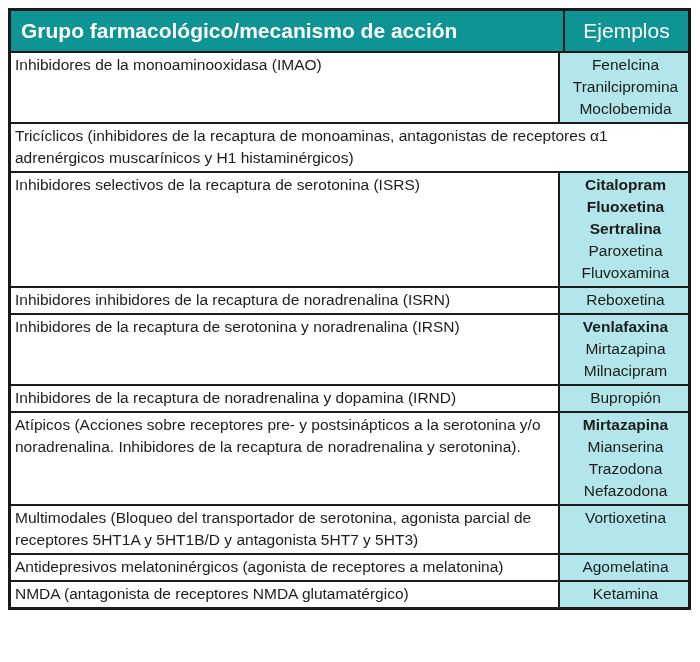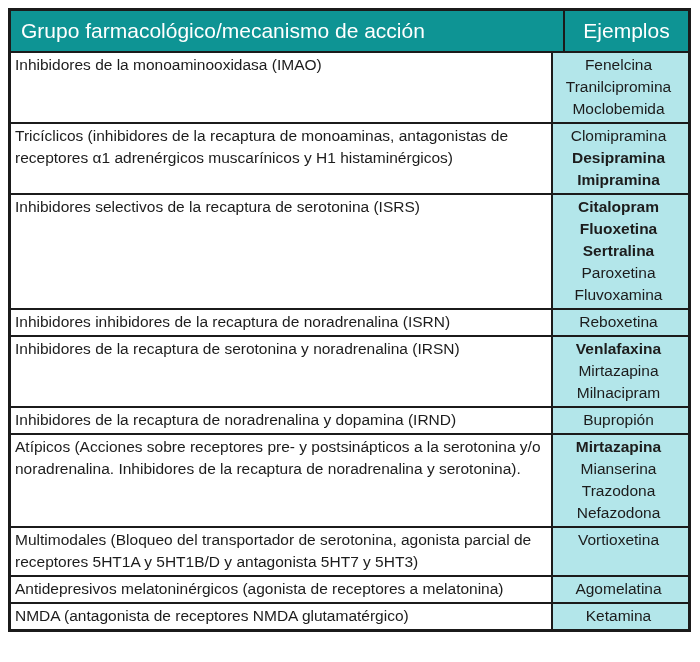--- a/index.html
+++ b/index.html
@@ -35,33 +35,33 @@
     line-height: 22px;
     color: var(--text-c);
     background: #ffffff;
   }
   .cell-right {
     width: 123px;
     flex: 0 0 123px;
     border-left: 2px solid var(--border-c);
     background: var(--examples-bg);
     text-align: center;
-    padding: 1px 8px 2px 4px;
+    padding: 1px 1px 2px 4px;
     font-size: 15.5px;
     line-height: 22px;
     color: var(--text-c);
   }
   .header-row {
     background: var(--header-bg);
     height: 40px;
   }
   .header-row .cell-left {
     background: transparent;
     color: #ffffff;
-    font-weight: normal;
+    font-weight: bold;
     font-size: 21px;
     line-height: 40px;
     padding: 0 0 0 10px;
     white-space: nowrap;
   }
   .header-row .cell-right {
     background: transparent;
     color: #ffffff;
     font-weight: normal;
     font-size: 21px;
@@ -83,25 +83,20 @@
       <div class="row">
         <div class="cell-left">Inhibidores de la monoaminooxidasa (IMAO)</div>
         <div class="cell-right">
           <span class="example-item">Fenelcina</span>
           <span class="example-item">Tranilcipromina</span>
           <span class="example-item">Moclobemida</span>
         </div>
       </div>
       <div class="row">
         <div class="cell-left">Tricíclicos (inhibidores de la recaptura de monoaminas, antagonistas de receptores α1 adrenérgicos muscarínicos y H1 histaminérgicos)</div>
-        <div class="cell-right">
-          <span class="example-item">Clomipramina</span>
-          <span class="example-item bold">Desipramina</span>
-          <span class="example-item bold">Imipramina</span>
-        </div>
       </div>
       <div class="row">
         <div class="cell-left">Inhibidores selectivos de la recaptura de serotonina (ISRS)</div>
         <div class="cell-right">
           <span class="example-item bold">Citalopram</span>
           <span class="example-item bold">Fluoxetina</span>
           <span class="example-item bold">Sertralina</span>
           <span class="example-item">Paroxetina</span>
           <span class="example-item">Fluvoxamina</span>
         </div>

